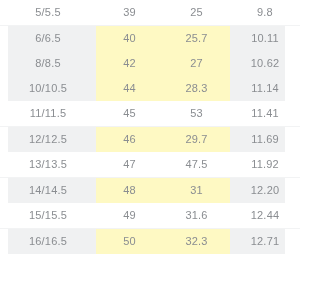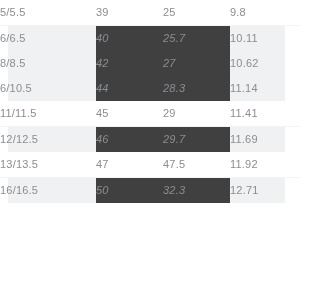--- a/index.html
+++ b/index.html
@@ -15,20 +15,21 @@
   }
   .size-table {
     width: 300px;
     border-collapse: collapse;
     table-layout: fixed;
   }
   .size-table tr {
     height: 25px;
   }
   .size-table td {
+    text-align: center;
     vertical-align: middle;
     font-size: 11px;
     color: #8a8d91;
     letter-spacing: 0.2px;
     padding: 0;
     line-height: 25px;
     white-space: nowrap;
   }
   
   .col-us  { width: 96px; }
@@ -56,22 +57,21 @@
       #f0f1f2 0px
     );
   }
   .row-stripe td.edge-left {
     background: linear-gradient(to right, #ffffff 0px, #ffffff 8px, #f0f1f2 8px);
   }
   .row-stripe td.edge-right {
     background: linear-gradient(to left, #ffffff 0px, #ffffff 15px, #f0f1f2 15px);
   }
   .row-stripe td.mid {
-    background: #404040;
-    font-style: italic;
+    background: #fef9c3;
   }
 </style>
 </head>
 <body>
 
 <table class="size-table">
   <colgroup>
     <col class="col-us">
     <col class="col-eu">
     <col class="col-cm">
@@ -90,43 +90,55 @@
         <td class="mid">25.7</td>
         <td class="edge-right">10.11</td>
       </tr>
       <tr class="row-stripe">
         <td class="edge-left">8/8.5</td>
         <td class="mid">42</td>
         <td class="mid">27</td>
         <td class="edge-right">10.62</td>
       </tr>
       <tr class="row-stripe">
-        <td class="edge-left">6/10.5</td>
+        <td class="edge-left">10/10.5</td>
         <td class="mid">44</td>
         <td class="mid">28.3</td>
         <td class="edge-right">11.14</td>
       </tr>
       <tr class="row-plain">
         <td>11/11.5</td>
         <td>45</td>
-        <td>29</td>
+        <td>53</td>
         <td>11.41</td>
       </tr>
       <tr class="row-stripe">
         <td class="edge-left">12/12.5</td>
         <td class="mid">46</td>
         <td class="mid">29.7</td>
         <td class="edge-right">11.69</td>
       </tr>
       <tr class="row-plain">
         <td>13/13.5</td>
         <td>47</td>
         <td>47.5</td>
         <td>11.92</td>
       </tr>
       <tr class="row-stripe">
+        <td class="edge-left">14/14.5</td>
+        <td class="mid">48</td>
+        <td class="mid">31</td>
+        <td class="edge-right">12.20</td>
+      </tr>
+      <tr class="row-plain">
+        <td>15/15.5</td>
+        <td>49</td>
+        <td>31.6</td>
+        <td>12.44</td>
+      </tr>
+      <tr class="row-stripe">
         <td class="edge-left">16/16.5</td>
         <td class="mid">50</td>
         <td class="mid">32.3</td>
         <td class="edge-right">12.71</td>
       </tr>
     </tbody>
 </table>
 
 </body></html>

